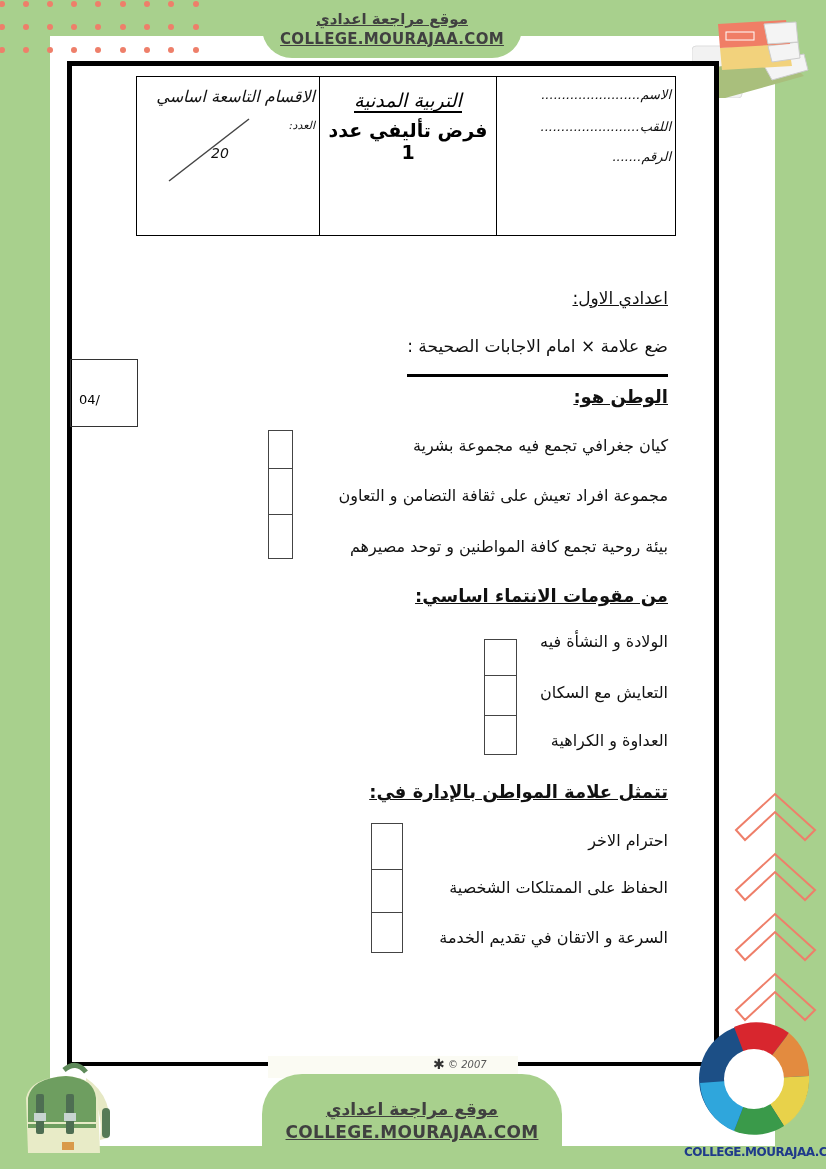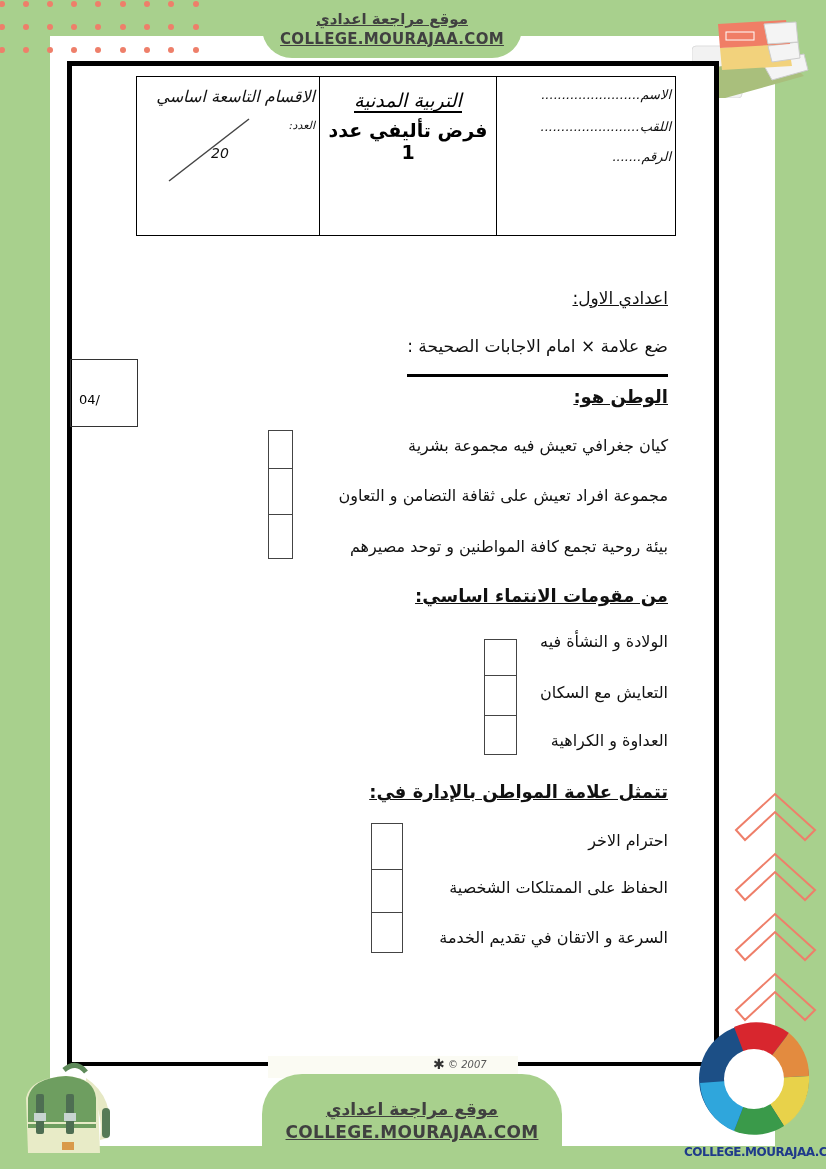--- a/index.html
+++ b/index.html
@@ -123,21 +123,21 @@
 <div class="score-box">
   <div style="position:absolute;left:8px;top:8px;margin-top:24px;">04/</div>
 </div>
 
 <div class="sub-h rtl" style="right:158px;top:386px;">الوطن هو:</div>
 <div class="cb-col" style="left:268px;top:430px;width:25px;height:129px;">
   <div class="cell" style="height:38px"></div>
   <div class="cell" style="height:46px"></div>
   <div class="cell" style="height:42px"></div>
 </div>
-<div class="opt rtl" style="right:158px;top:436px;">كيان جغرافي تعيش فيه مجموعة بشرية</div>
+<div class="opt rtl" style="right:158px;top:436px;">كيان جغرافي تجمع فيه مجموعة بشرية</div>
 <div class="opt rtl" style="right:158px;top:486px;">مجموعة افراد تعيش على ثقافة التضامن و التعاون</div>
 <div class="opt rtl" style="right:158px;top:537px;">بيئة روحية تجمع كافة المواطنين و توحد مصيرهم</div>
 
 <div class="sub-h rtl" style="right:158px;top:585px;">من مقومات الانتماء اساسي:</div>
 <div class="cb-col" style="left:484px;top:639px;width:33px;height:116px;">
   <div class="cell" style="height:36px"></div>
   <div class="cell" style="height:40px"></div>
   <div class="cell" style="height:38px"></div>
 </div>
 <div class="opt rtl" style="right:158px;top:632px;">الولادة و النشأة فيه</div>

